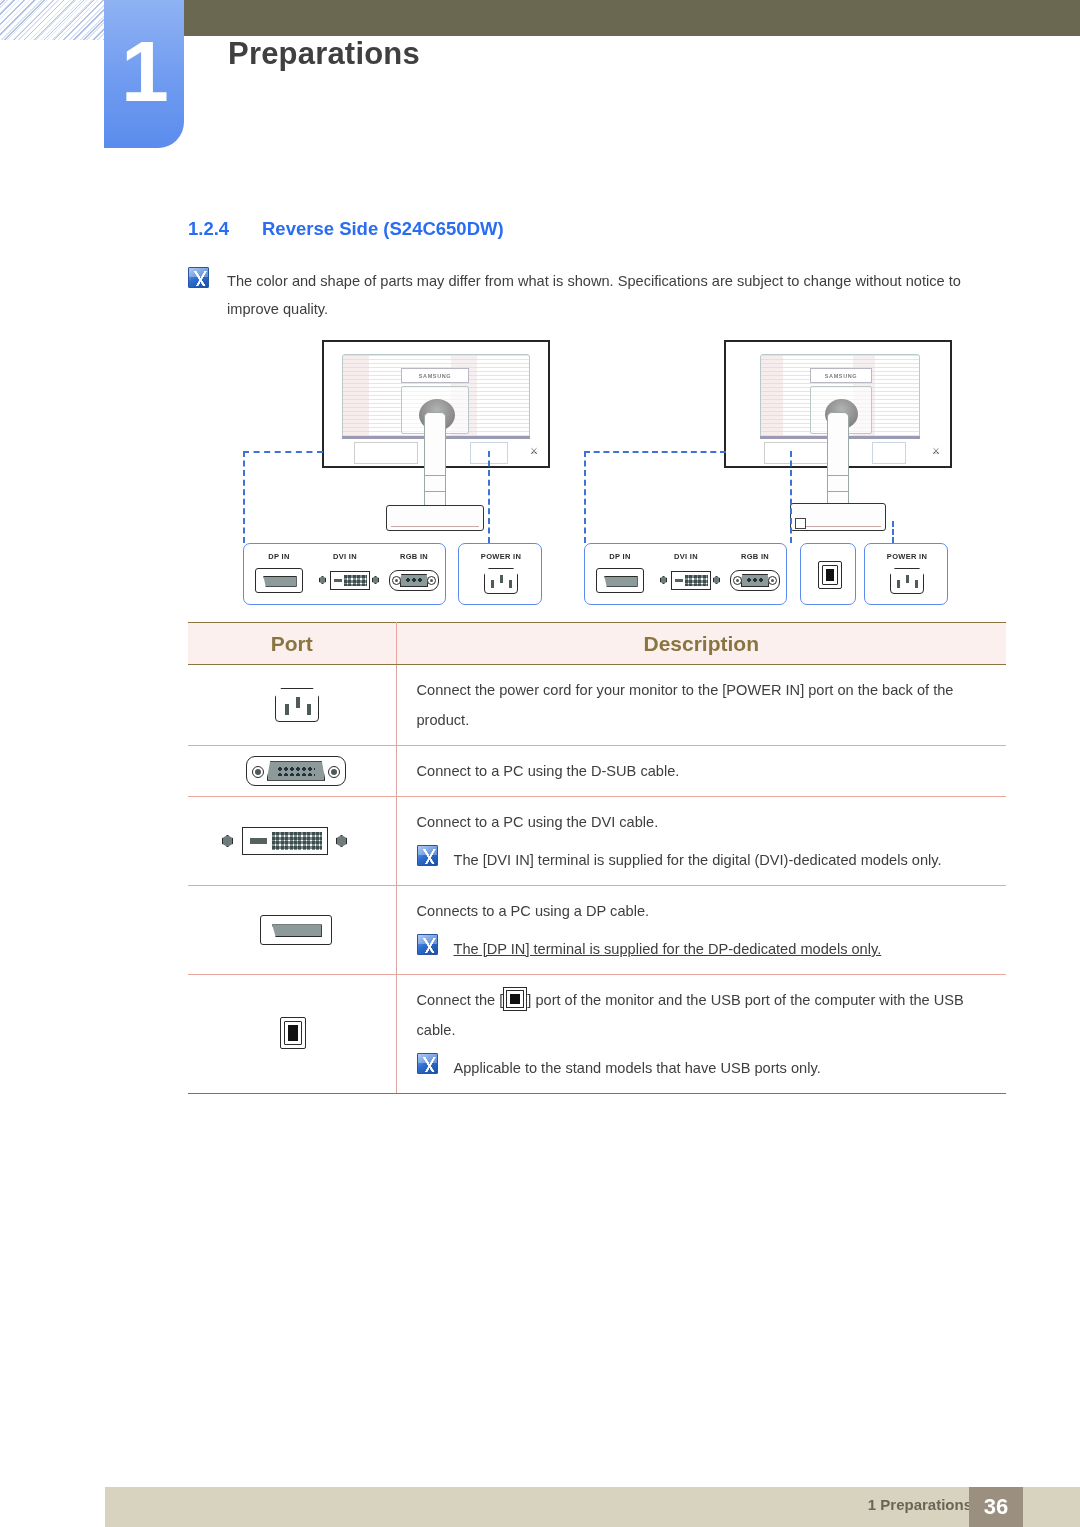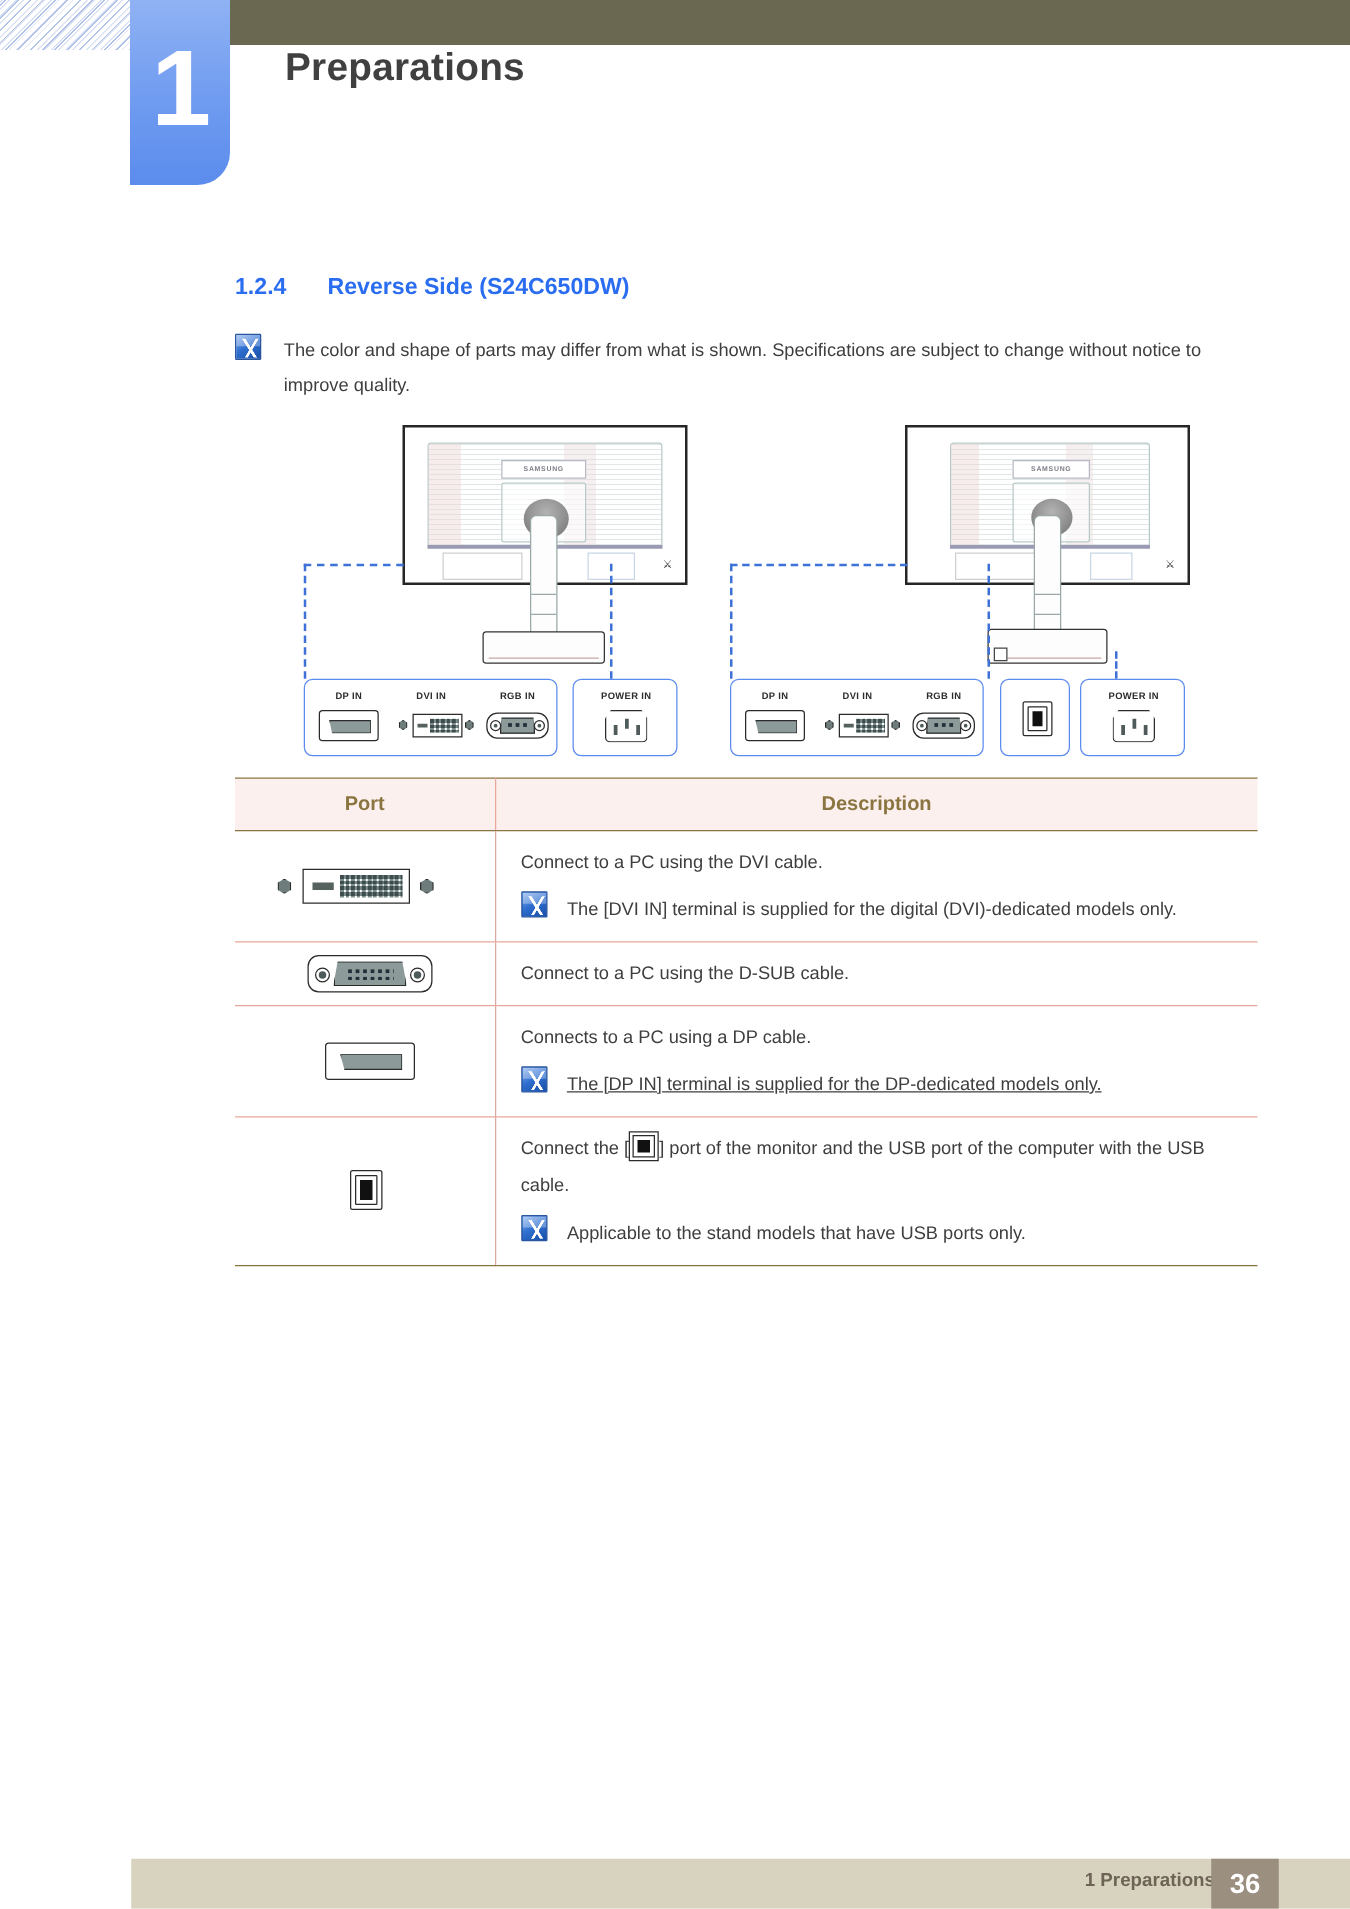--- a/index.html
+++ b/index.html
@@ -177,21 +177,21 @@
   .usb-conn .blk { position:absolute; inset:7px; background:#111; }
 
   
   table.ports {
     position: absolute; left: 188px; top: 622px; width: 818px;
     border-collapse: collapse; table-layout: fixed;
   }
   table.ports col.c1 { width: 208px; }
   table.ports col.c2 { width: 610px; }
   table.ports thead th {
-    background: #fcf0ee; color: #8a7540; font-size: 16px; font-weight: bold;
+    background: #fcf0ee; color: #8a7540; font-size: 21px; font-weight: bold;
     height: 42px; border-top: 1.6px solid #8a7540; border-bottom: 1.6px solid #8a7540;
     text-align: center;
   }
   table.ports thead th.first { border-right: 1px solid #e8a79a; }
   table.ports tbody td {
     border-bottom: 1px solid #e8a79a; vertical-align: middle;
     font-size: 14.6px; color: #3e3e3e; line-height: 30px;
   }
   table.ports tbody td.portcell { border-right: 1px solid #dba9a0; position: relative; }
   table.ports tbody tr:last-child td { border-bottom: 1.6px solid #8a7540; }
@@ -385,40 +385,32 @@
         <col class="c2">
       </colgroup>
     <thead>
       <tr>
         <th class="first">Port</th>
         <th>Description</th>
       </tr>
     </thead>
     <tbody>
 
-
       <tr>
         <td class="portcell">
-          <div class="port-art" style="height:52px;">
-            <div class="dvi-conn" style="left:54px; top:12px; width:86px; height:28px;">
-              <div class="dvi-blade"></div>
-                <div class="dvi-pins"></div>
+          <div class="port-art">
+            <div class="pwr-conn" style="left:87px; top:6px; width:44px; height:34px;">
+              <div class="pwr-pin" style="left:9px; top:15px; width:4px; height:11px;"></div>
+              <div class="pwr-pin" style="left:20px; top:8px; width:4px; height:11px;"></div>
+              <div class="pwr-pin" style="left:31px; top:15px; width:4px; height:11px;"></div>
             </div>
-            <div class="hexs" style="left:34px; top:20px; width:11px; height:12px;"></div>
-            <div class="hexs" style="left:148px; top:20px; width:11px; height:12px;"></div>
           </div>
         </td>
         <td class="desc">
-          <div>Connect to a PC using the DVI cable.</div>
-          <div class="row-note">
-            <div class="note-icon">
-                <div class="sheen"></div>
-              </div>
-            <div class="rtxt" style="width:520px;">The [DVI IN] terminal is supplied for the digital (DVI)-dedicated models only.</div>
-          </div>
+          <div>Connect the power cord for your monitor to the [POWER IN] port on the back of the product.</div>
         </td>
       </tr>
 
       <tr>
         <td class="portcell">
           <div class="port-art">
             <div class="vga-conn" style="left:58px; top:8px; width:100px; height:30px;">
               <div class="vga-body">
                   <div class="vga-dots"></div>
                 </div>
@@ -427,20 +419,42 @@
             </div>
           </div>
         </td>
         <td class="desc">
           <div>Connect to a PC using the D-SUB cable.</div>
         </td>
       </tr>
 
       <tr>
         <td class="portcell">
+          <div class="port-art" style="height:52px;">
+            <div class="dvi-conn" style="left:54px; top:12px; width:86px; height:28px;">
+              <div class="dvi-blade"></div>
+                <div class="dvi-pins"></div>
+            </div>
+            <div class="hexs" style="left:34px; top:20px; width:11px; height:12px;"></div>
+            <div class="hexs" style="left:148px; top:20px; width:11px; height:12px;"></div>
+          </div>
+        </td>
+        <td class="desc">
+          <div>Connect to a PC using the DVI cable.</div>
+          <div class="row-note">
+            <div class="note-icon">
+                <div class="sheen"></div>
+              </div>
+            <div class="rtxt" style="width:520px;">The [DVI IN] terminal is supplied for the digital (DVI)-dedicated models only.</div>
+          </div>
+        </td>
+      </tr>
+
+      <tr>
+        <td class="portcell">
           <div class="port-art" style="height:48px;">
             <div class="dp-conn" style="left:72px; top:9px; width:72px; height:30px;"></div>
           </div>
         </td>
         <td class="desc">
           <div>Connects to a PC using a DP cable.</div>
           <div class="row-note">
             <div class="note-icon">
                 <div class="sheen"></div>
               </div>

